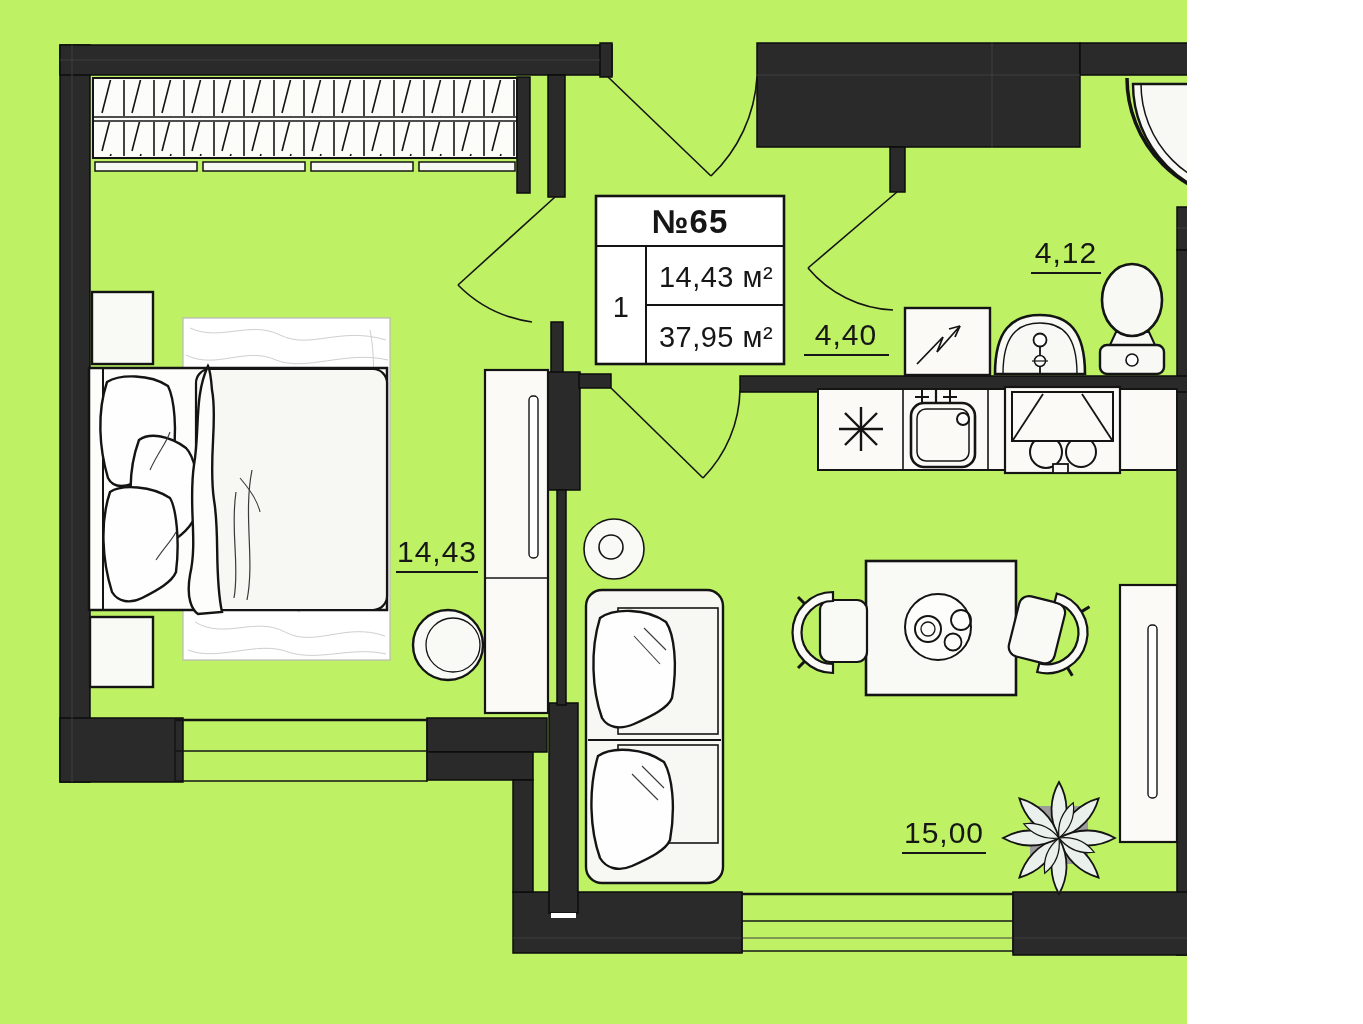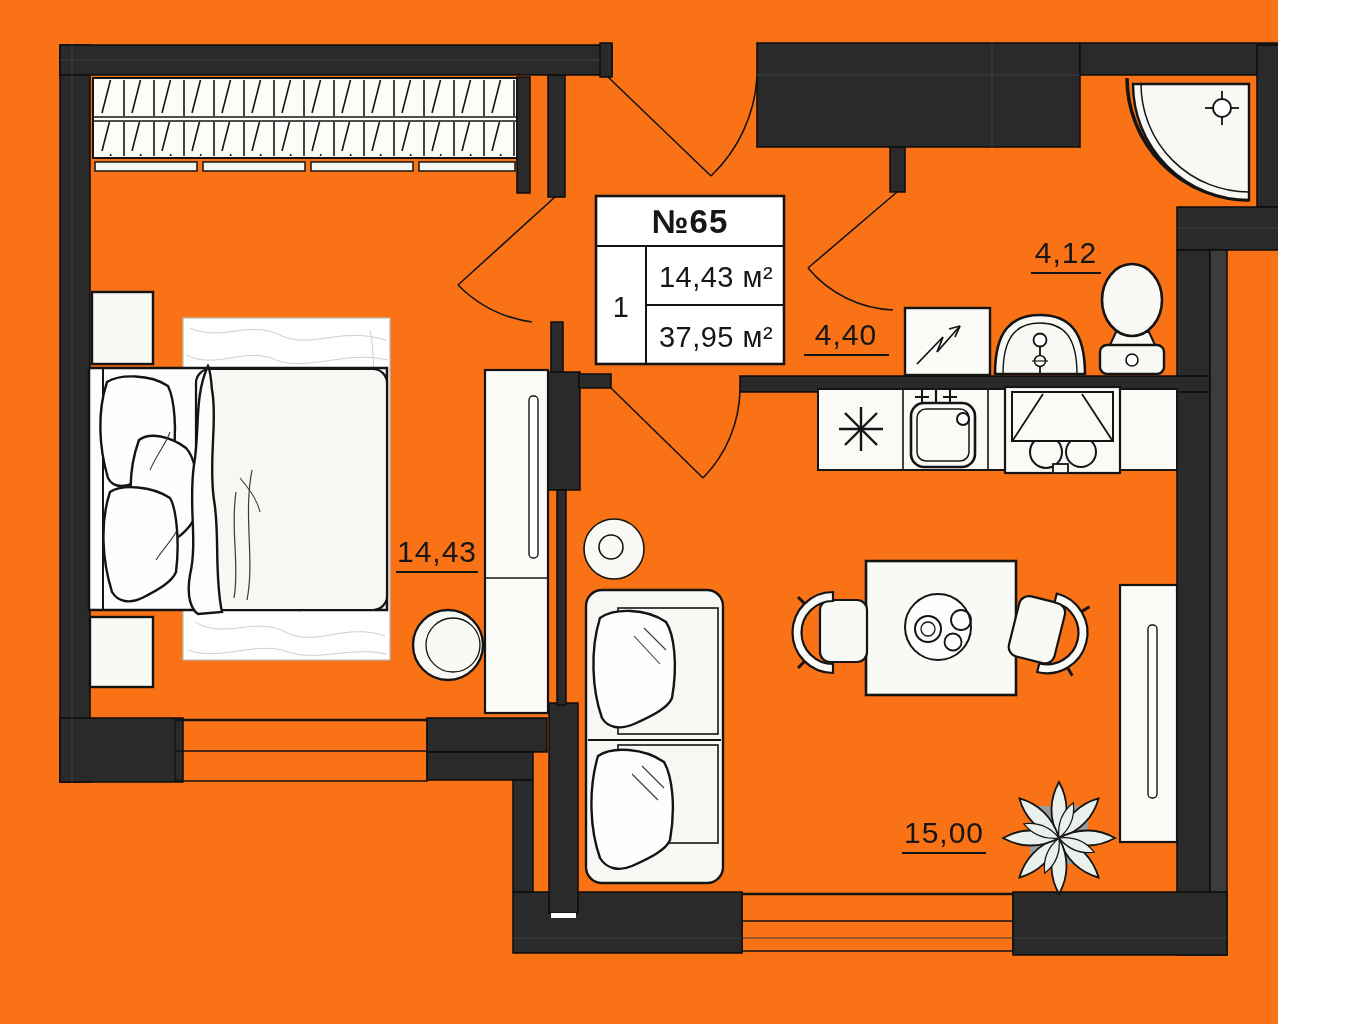--- a/index.html
+++ b/index.html
@@ -1,16 +1,16 @@
 <!DOCTYPE html>
 <html><head>
 <meta charset="utf-8">
 <style>
   html,body{margin:0;padding:0;background:#ffffff;}
-  .canvas{position:relative;width:1278px;height:1024px;background:#f97316;overflow:hidden;}
+  .canvas{position:relative;width:1187px;height:1024px;background:#bef264;overflow:hidden;}
   svg{position:absolute;left:0;top:0;}
   text{font-family:"Liberation Sans","DejaVu Sans",sans-serif;fill:#161616;}
   .lbl{font-size:30px;letter-spacing:1px;}
   .card-num{font-size:33px;font-weight:bold;letter-spacing:1px;}
   .card-val{font-size:29px;letter-spacing:0.5px;}
 </style>
 </head>
 <body>
 
 <div class="canvas">

